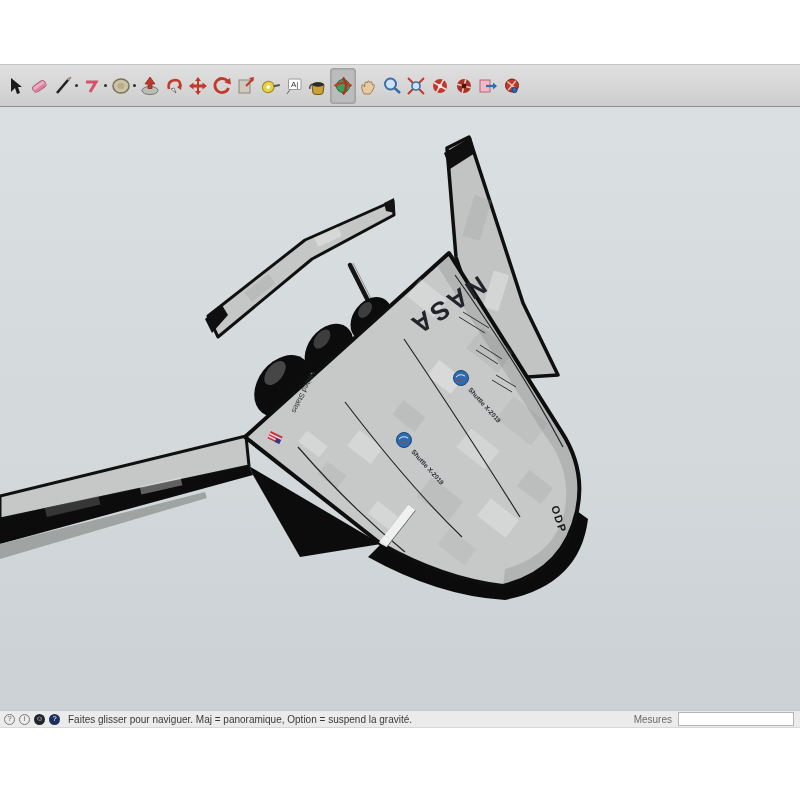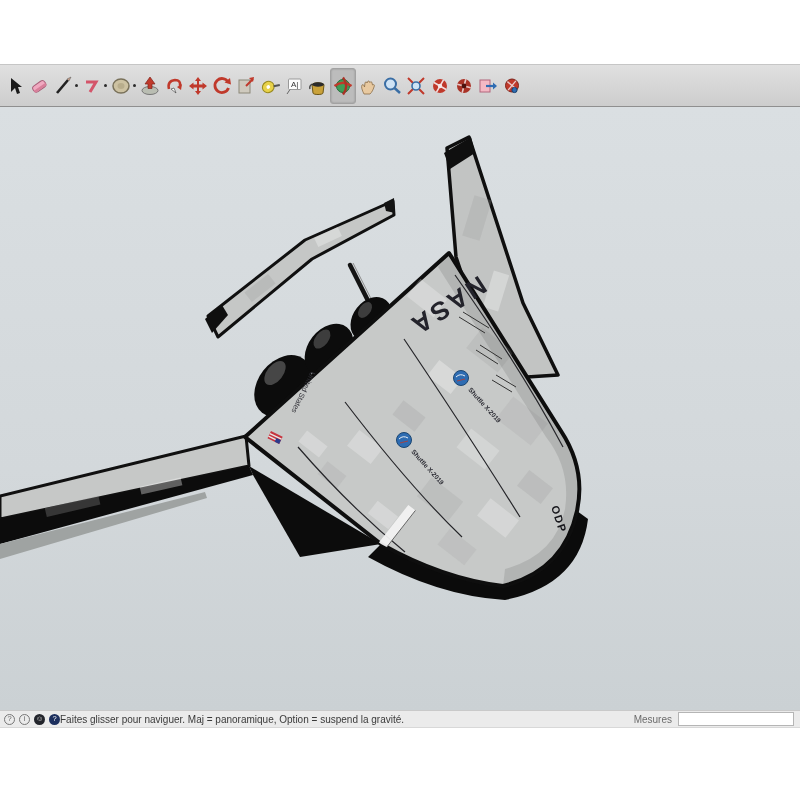--- a/index.html
+++ b/index.html
@@ -24,21 +24,21 @@
 
   
   .statusbar{position:absolute;left:0;top:710px;width:800px;height:18px;
     background:#ebebeb;border-top:1px solid #c9c9c9;border-bottom:1px solid #d8d8d8;
     display:flex;align-items:center;box-sizing:border-box;font-size:10px;color:#3a3a3a;}
   .sicon{width:11px;height:11px;border-radius:50%;margin-left:4px;flex:0 0 auto;
     display:flex;align-items:center;justify-content:center;font-size:7.5px;line-height:1;}
   .sicon.outline{border:1px solid #777;color:#666;background:transparent;width:9px;height:9px;}
   .sicon.dark{background:#23252c;color:#e8e8e8;}
   .sicon.navy{background:#1c2f5e;color:#fff;}
-  .hint{white-space:nowrap;}
+  .hint{margin-left:8px;white-space:nowrap;}
   .measures{margin-left:auto;display:flex;align-items:center;justify-content:space-between;}
   .measures-label{color:#6c6c6c;margin-right:6px;}
   .measures-input{width:110px;height:12px;border:1px solid #b5b5b5;background:#fff;
     font-size:9px;padding:0 2px;margin-right:6px;}
 </style>
 </head>
 <body>
 
 <div class="stage">
 

